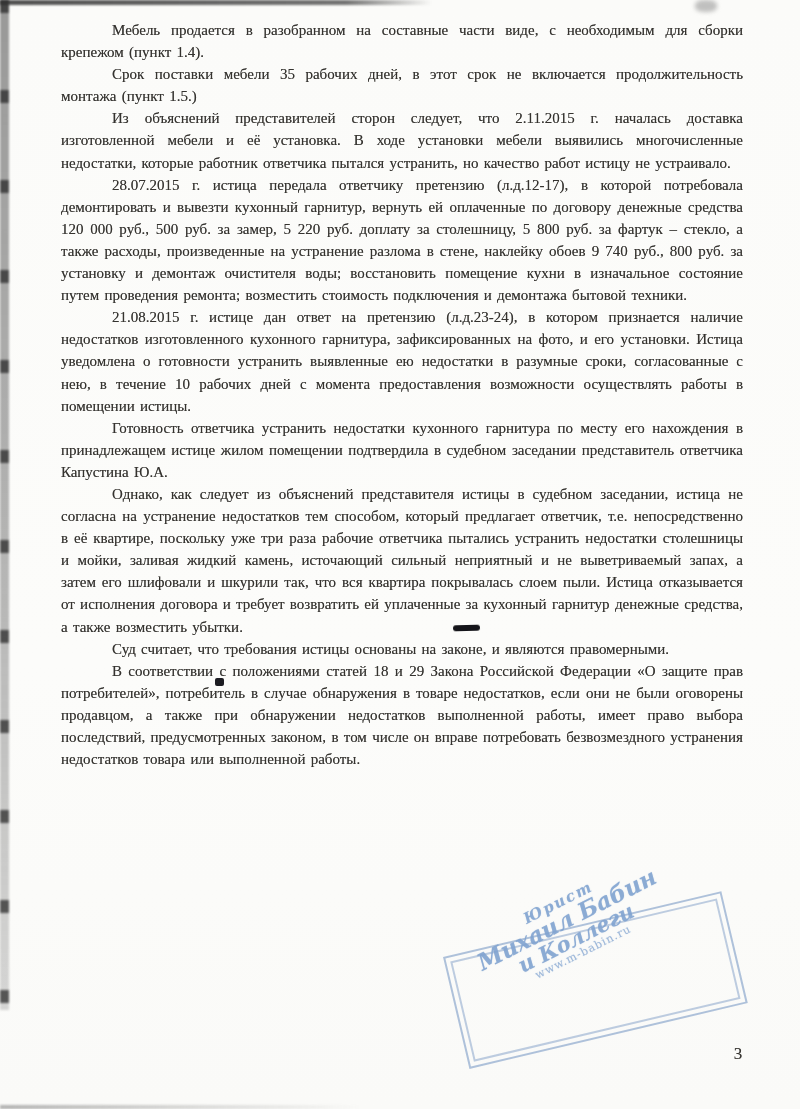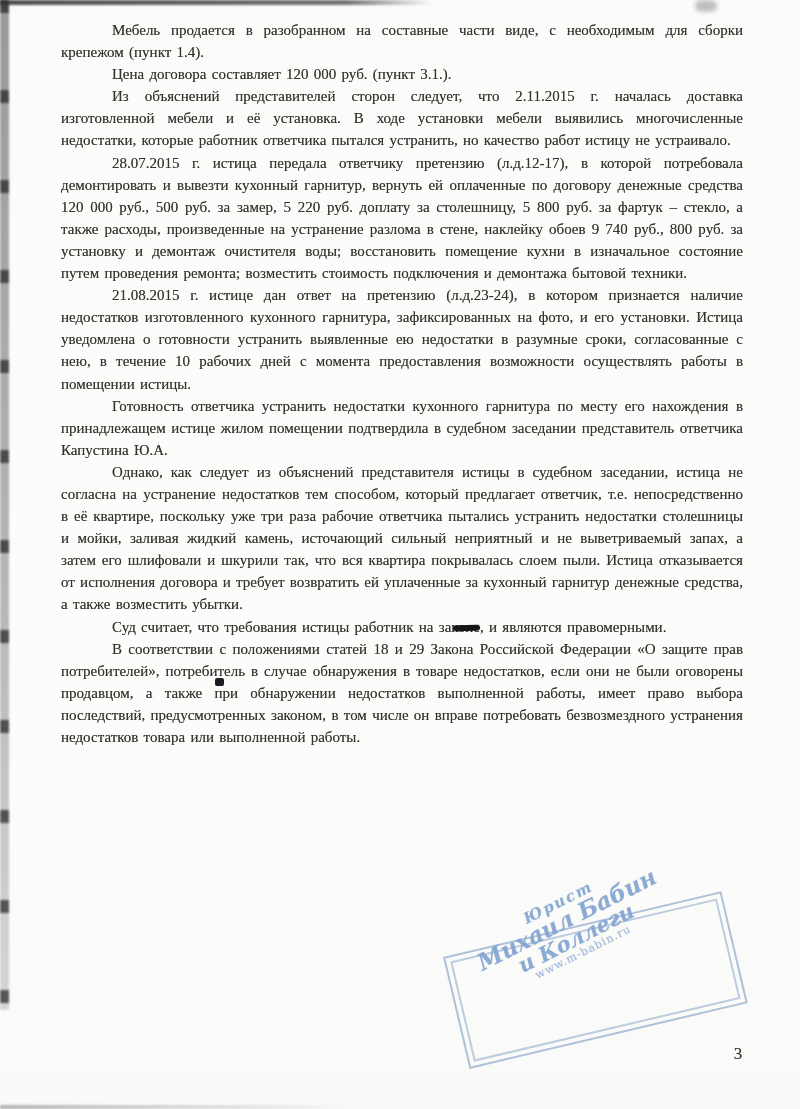--- a/index.html
+++ b/index.html
@@ -118,34 +118,34 @@
 <div class="page">
 
   <div class="scan-edge-left"></div>
   <div class="scan-edge-top"></div>
   <div class="scan-smudge-topright"></div>
   <div class="scan-edge-bottom"></div>
 
   <div class="text-block">
   <p>Мебель продается в разобранном на составные части виде, с необходимым для сборки крепежом (пункт 1.4).</p>
 
+  <p>Срок поставки мебели 35 рабочих дней, в этот срок не включается продолжительность монтажа (пункт 1.5.)</p>
 
-  <p>Цена договора составляет 120 000 руб. (пункт 3.1.).</p>
 
   <p>Из объяснений представителей сторон следует, что 2.11.2015 г. началась доставка изготовленной мебели и её установка.  В ходе установки мебели выявились многочисленные недостатки, которые  работник ответчика пытался устранить, но качество работ истицу не устраивало.</p>
 
   <p>28.07.2015 г. истица передала ответчику претензию (л.д.12-17), в которой потребовала демонтировать и вывезти кухонный гарнитур, вернуть ей оплаченные по договору денежные средства 120 000 руб., 500 руб. за замер, 5 220 руб. доплату за столешницу, 5 800 руб. за фартук – стекло, а также расходы, произведенные на устранение разлома в стене, наклейку обоев 9 740 руб., 800 руб. за установку и демонтаж очистителя воды; восстановить помещение кухни в изначальное состояние путем проведения ремонта; возместить стоимость подключения и демонтажа бытовой техники.</p>
 
   <p>21.08.2015 г. истице дан ответ на претензию (л.д.23-24), в котором признается наличие недостатков изготовленного кухонного гарнитура, зафиксированных на фото,  и его установки. Истица уведомлена о готовности устранить выявленные ею недостатки в разумные сроки, согласованные с нею, в течение 10 рабочих дней с момента предоставления возможности осуществлять работы в помещении истицы.</p>
 
   <p>Готовность ответчика устранить недостатки кухонного гарнитура по месту  его нахождения  в принадлежащем истице  жилом помещении подтвердила в судебном заседании представитель ответчика Капустина Ю.А.</p>
 
   <p>Однако, как следует из объяснений представителя истицы в судебном заседании, истица не согласна на устранение недостатков тем способом, который предлагает ответчик, т.е. непосредственно в её квартире, поскольку уже  три раза рабочие ответчика пытались устранить недостатки столешницы и мойки, заливая  жидкий камень,  источающий сильный неприятный  и не выветриваемый запах, а затем его шлифовали  и шкурили  так, что вся квартира покрывалась слоем пыли. Истица отказывается от исполнения договора и требует возвратить ей уплаченные за кухонный гарнитур денежные средства, а также возместить убытки.</p>
 
-  <p>Суд считает, что требования истицы работник на законе, и являются правомерными.</p>
+  <p>Суд считает, что требования истицы основаны на законе, и являются правомерными.</p>
 
 
   <p>В соответствии с положениями статей 18 и 29 Закона Российской Федерации «О защите прав потребителей», потребитель в случае обнаружения в товаре недостатков, если они не были оговорены продавцом, а также при обнаружении недостатков выполненной работы, имеет право выбора последствий, предусмотренных законом, в том числе он вправе потребовать безвозмездного устранения недостатков товара или  выполненной работы.</p>
 </div>
 
   <div class="ink-smudge-1"></div>
   <div class="ink-smudge-2"></div>
 
   <div class="stamp">
     <div class="stamp-inner"></div>

